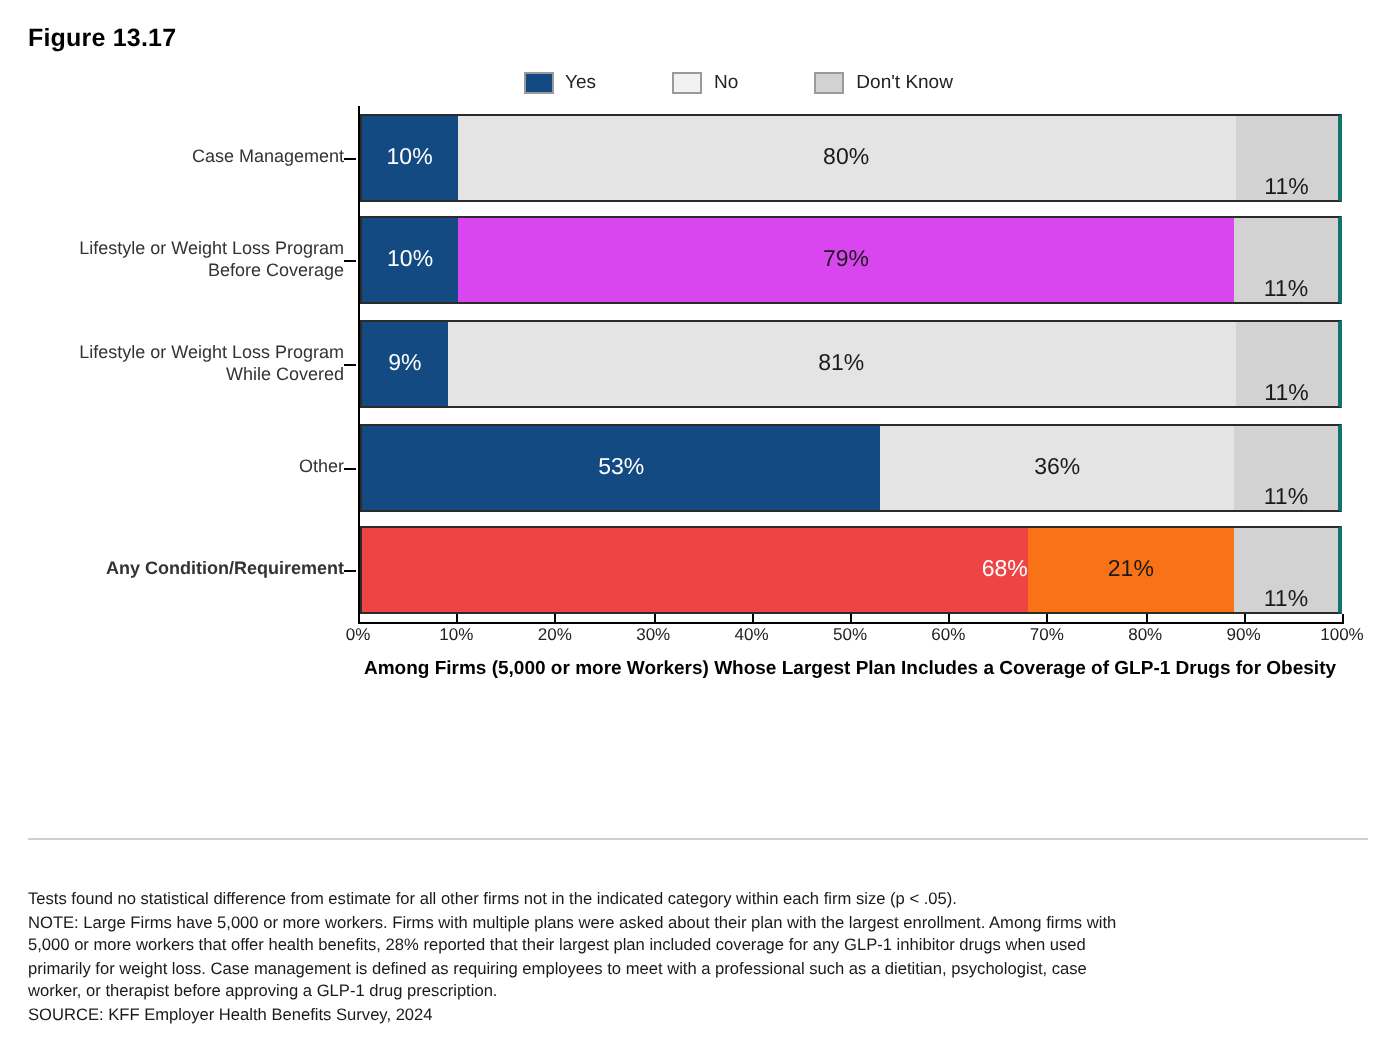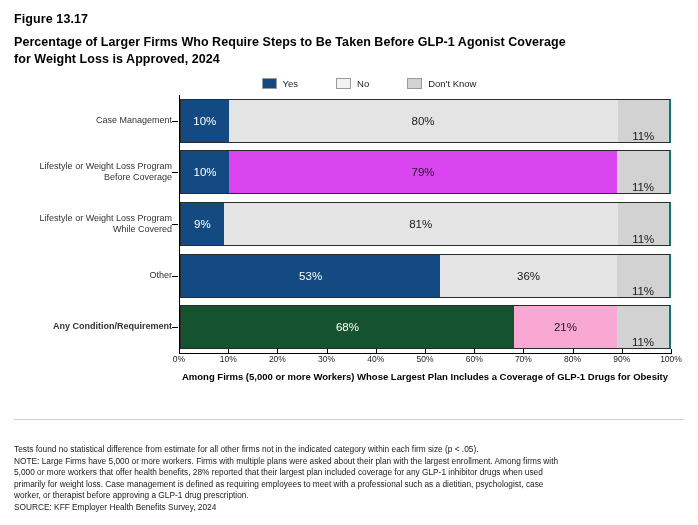--- a/index.html
+++ b/index.html
@@ -188,24 +188,20 @@
     top: 419px;
     border-top: 1px solid #cfcfcf;
   }
 </style>
 </head>
 <body>
 
 <div class="page">
 
   <div class="fig-num">Figure 13.17</div>
-  <div class="fig-title">
-    <span>Percentage of Larger Firms Who Require Steps to Be Taken Before GLP-1 Agonist Coverage</span><br>
-    <span>for Weight Loss is Approved, 2024</span>
-  </div>
 
   <div class="legend">
     <div class="legend-item">
       <span class="legend-swatch" style="background:#124a81"></span>
       <span>Yes</span>
     </div>
     <div class="legend-item">
       <span class="legend-swatch" style="background:#f2f2f2"></span>
       <span>No</span>
     </div>
@@ -263,24 +259,24 @@
               <span>53%</span>
             </div>
             <div class="seg no" style="width: 36%; background: rgb(228, 228, 228);">
               <span>36%</span>
             </div>
             <div class="seg dk last" style="width: 11%; background: rgb(210, 210, 210);">
               <span>11%</span>
             </div>
           </div>
           <div class="row" style="top: 210.2px;">
-            <div class="seg yes first" style="width: 68%; background: #14532d;">
+            <div class="seg yes first" style="width: 68%; background: #ef4444; justify-content: flex-end;">
               <span>68%</span>
             </div>
-            <div class="seg no" style="width: 21%; background: #f9a8d4;">
+            <div class="seg no" style="width: 21%; background: #f97316;">
               <span>21%</span>
             </div>
             <div class="seg dk last" style="width: 11%; background: rgb(210, 210, 210);">
               <span>11%</span>
             </div>
           </div>
         </div>
     </div>
     <div class="x-axis"></div>
     <div class="x-ticks">

